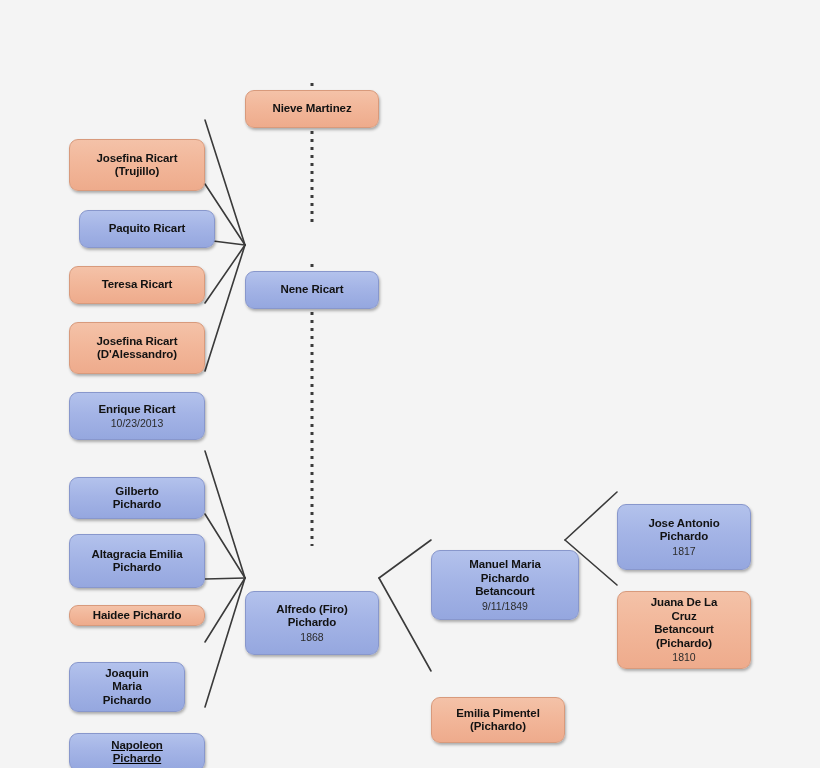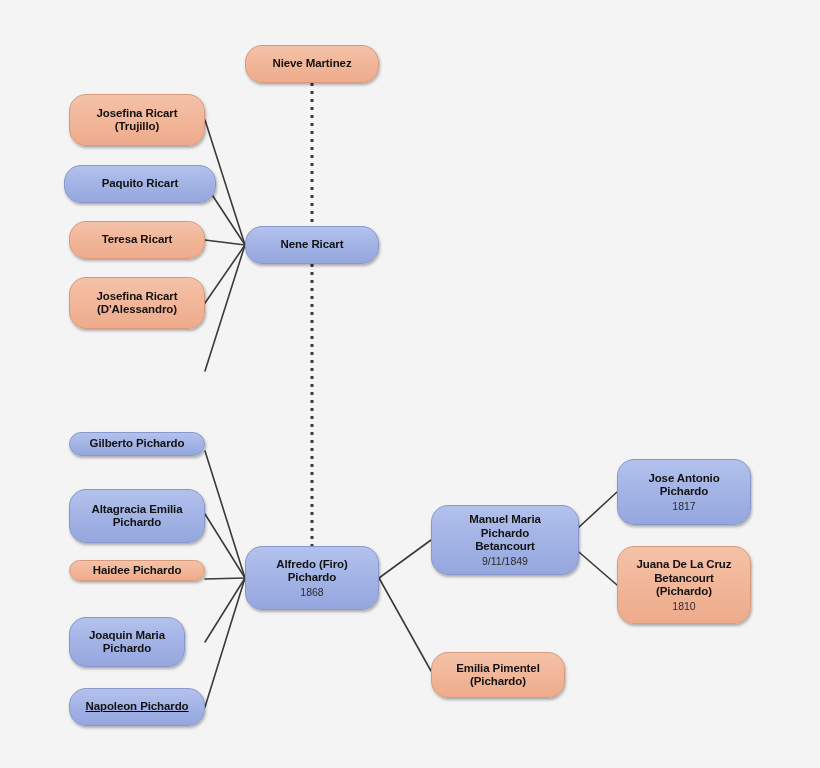--- a/index.html
+++ b/index.html
@@ -26,29 +26,30 @@
     left: 0; top: 0;
     width: 820px;
     height: 768px;
     z-index: 1;
     pointer-events: none;
   }
   .node {
     position: absolute;
     z-index: 2;
     box-sizing: border-box;
-    border-radius: 17px;
+    border-radius: 9px;
     display: flex;
     flex-direction: column;
     align-items: center;
     justify-content: center;
     text-align: center;
-    padding: 4px 4px;
+    padding: 4px 20px;
     box-shadow: 1px 2px 3px rgba(0,0,0,0.30);
     border: 1px solid rgba(0,0,0,0.22);
+    margin-top: 45px;
   }
   .node.peach {
     background: linear-gradient(to bottom, #f4c2a8 0%, #f2b79a 45%, #eeab8c 100%);
     border-color: #d89a7c;
   }
   .node.blue {
     background: linear-gradient(to bottom, #b3c2ec 0%, #a4b4e6 45%, #95a7df 100%);
     border-color: #8897cc;
   }
   .node .nm {
@@ -89,34 +90,38 @@
       <line x1="565" y1="540" x2="617" y2="492" stroke="#3a3a3a" stroke-width="1.6" stroke-linecap="round"></line>
       <line x1="565" y1="540" x2="617" y2="585" stroke="#3a3a3a" stroke-width="1.6" stroke-linecap="round"></line>
     </svg>
 <div class="node peach" style="left: 245px; top: 45px; width: 134px; height: 38px;">
       <div class="nm">Nieve Martinez</div>
     </div>
     <div class="node peach" style="left: 69px; top: 94px; width: 136px; height: 52px;">
       <div class="nm">Josefina Ricart</div>
       <div class="nm">(Trujillo)</div>
     </div>
-    <div class="node blue" style="left: 64px; top: 165px; width: 152px; height: 38px;">
+    <div class="node blue" style="left: 79px; top: 165px; width: 136px; height: 38px;">
       <div class="nm">Paquito Ricart</div>
     </div>
     <div class="node peach" style="left: 69px; top: 221px; width: 136px; height: 38px;">
       <div class="nm">Teresa Ricart</div>
     </div>
     <div class="node peach" style="left: 69px; top: 277px; width: 136px; height: 52px;">
       <div class="nm">Josefina Ricart</div>
       <div class="nm">(D'Alessandro)</div>
     </div>
+    <div class="node blue" style="left: 69px; top: 347px; width: 136px; height: 48px;">
+      <div class="nm">Enrique Ricart</div>
+      <div class="dt">10/23/2013</div>
+    </div>
     <div class="node blue" style="left: 245px; top: 226px; width: 134px; height: 38px;">
       <div class="nm">Nene Ricart</div>
     </div>
-    <div class="node blue" style="left: 69px; top: 432px; width: 136px; height: 24px;">
+    <div class="node blue" style="left: 69px; top: 432px; width: 136px; height: 42px;">
       <div class="nm">Gilberto Pichardo</div>
     </div>
     <div class="node blue" style="left: 69px; top: 489px; width: 136px; height: 54px;">
       <div class="nm">Altagracia Emilia</div>
       <div class="nm">Pichardo</div>
     </div>
     <div class="node peach" style="left: 69px; top: 560px; width: 136px; height: 21px;">
       <div class="nm">Haidee Pichardo</div>
     </div>
     <div class="node blue" style="left: 69px; top: 617px; width: 116px; height: 50px;">

